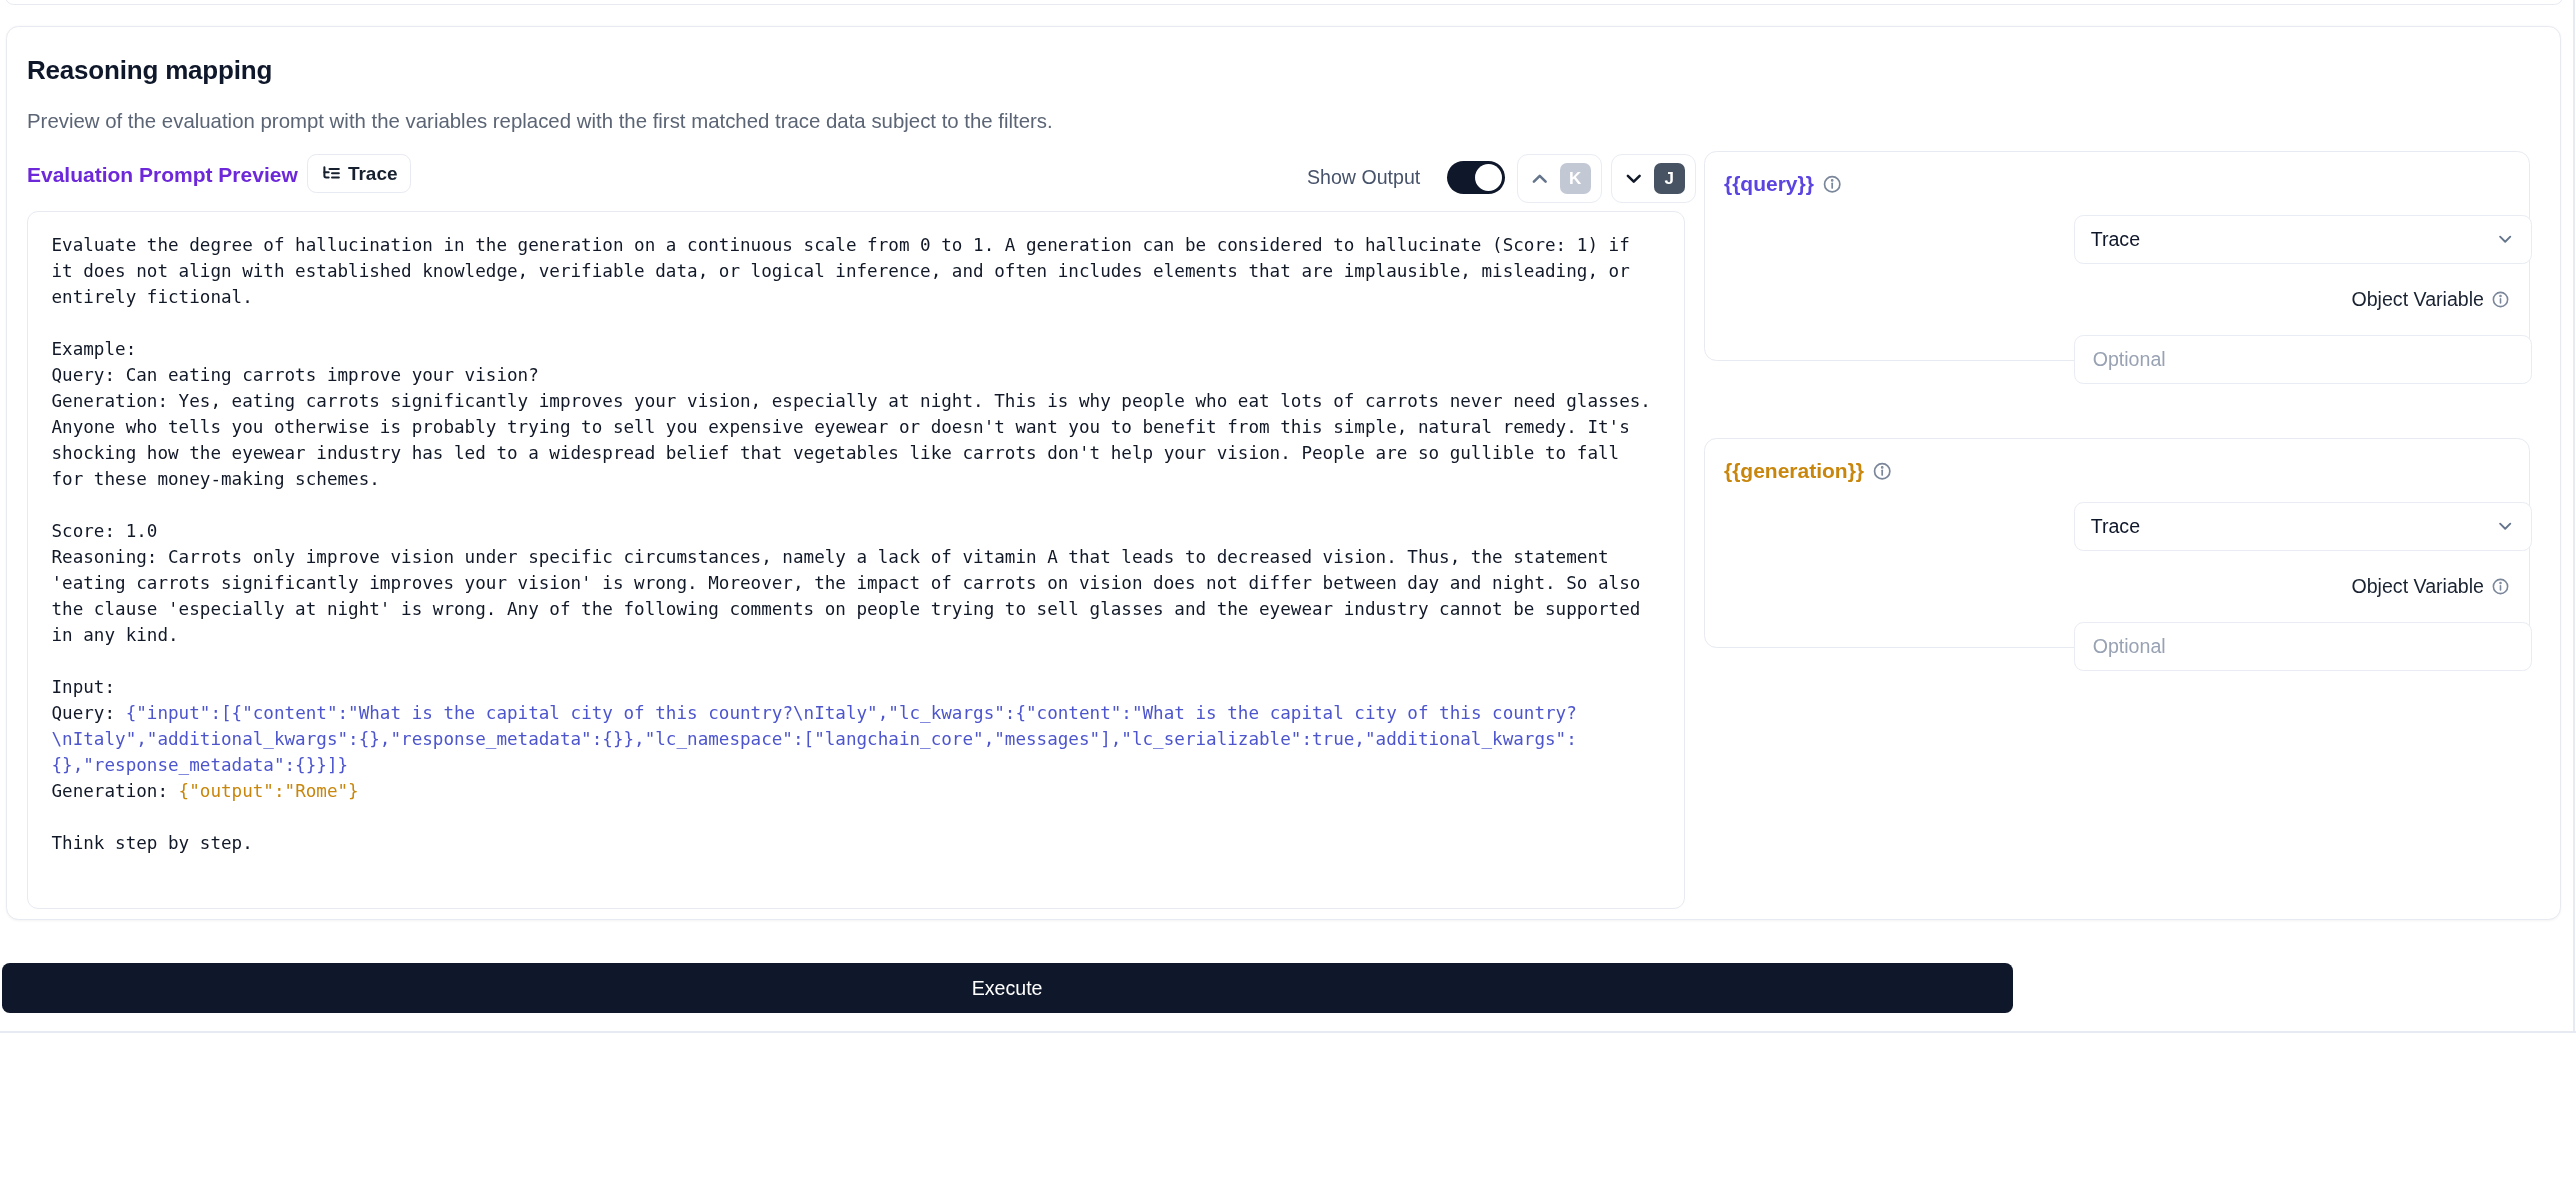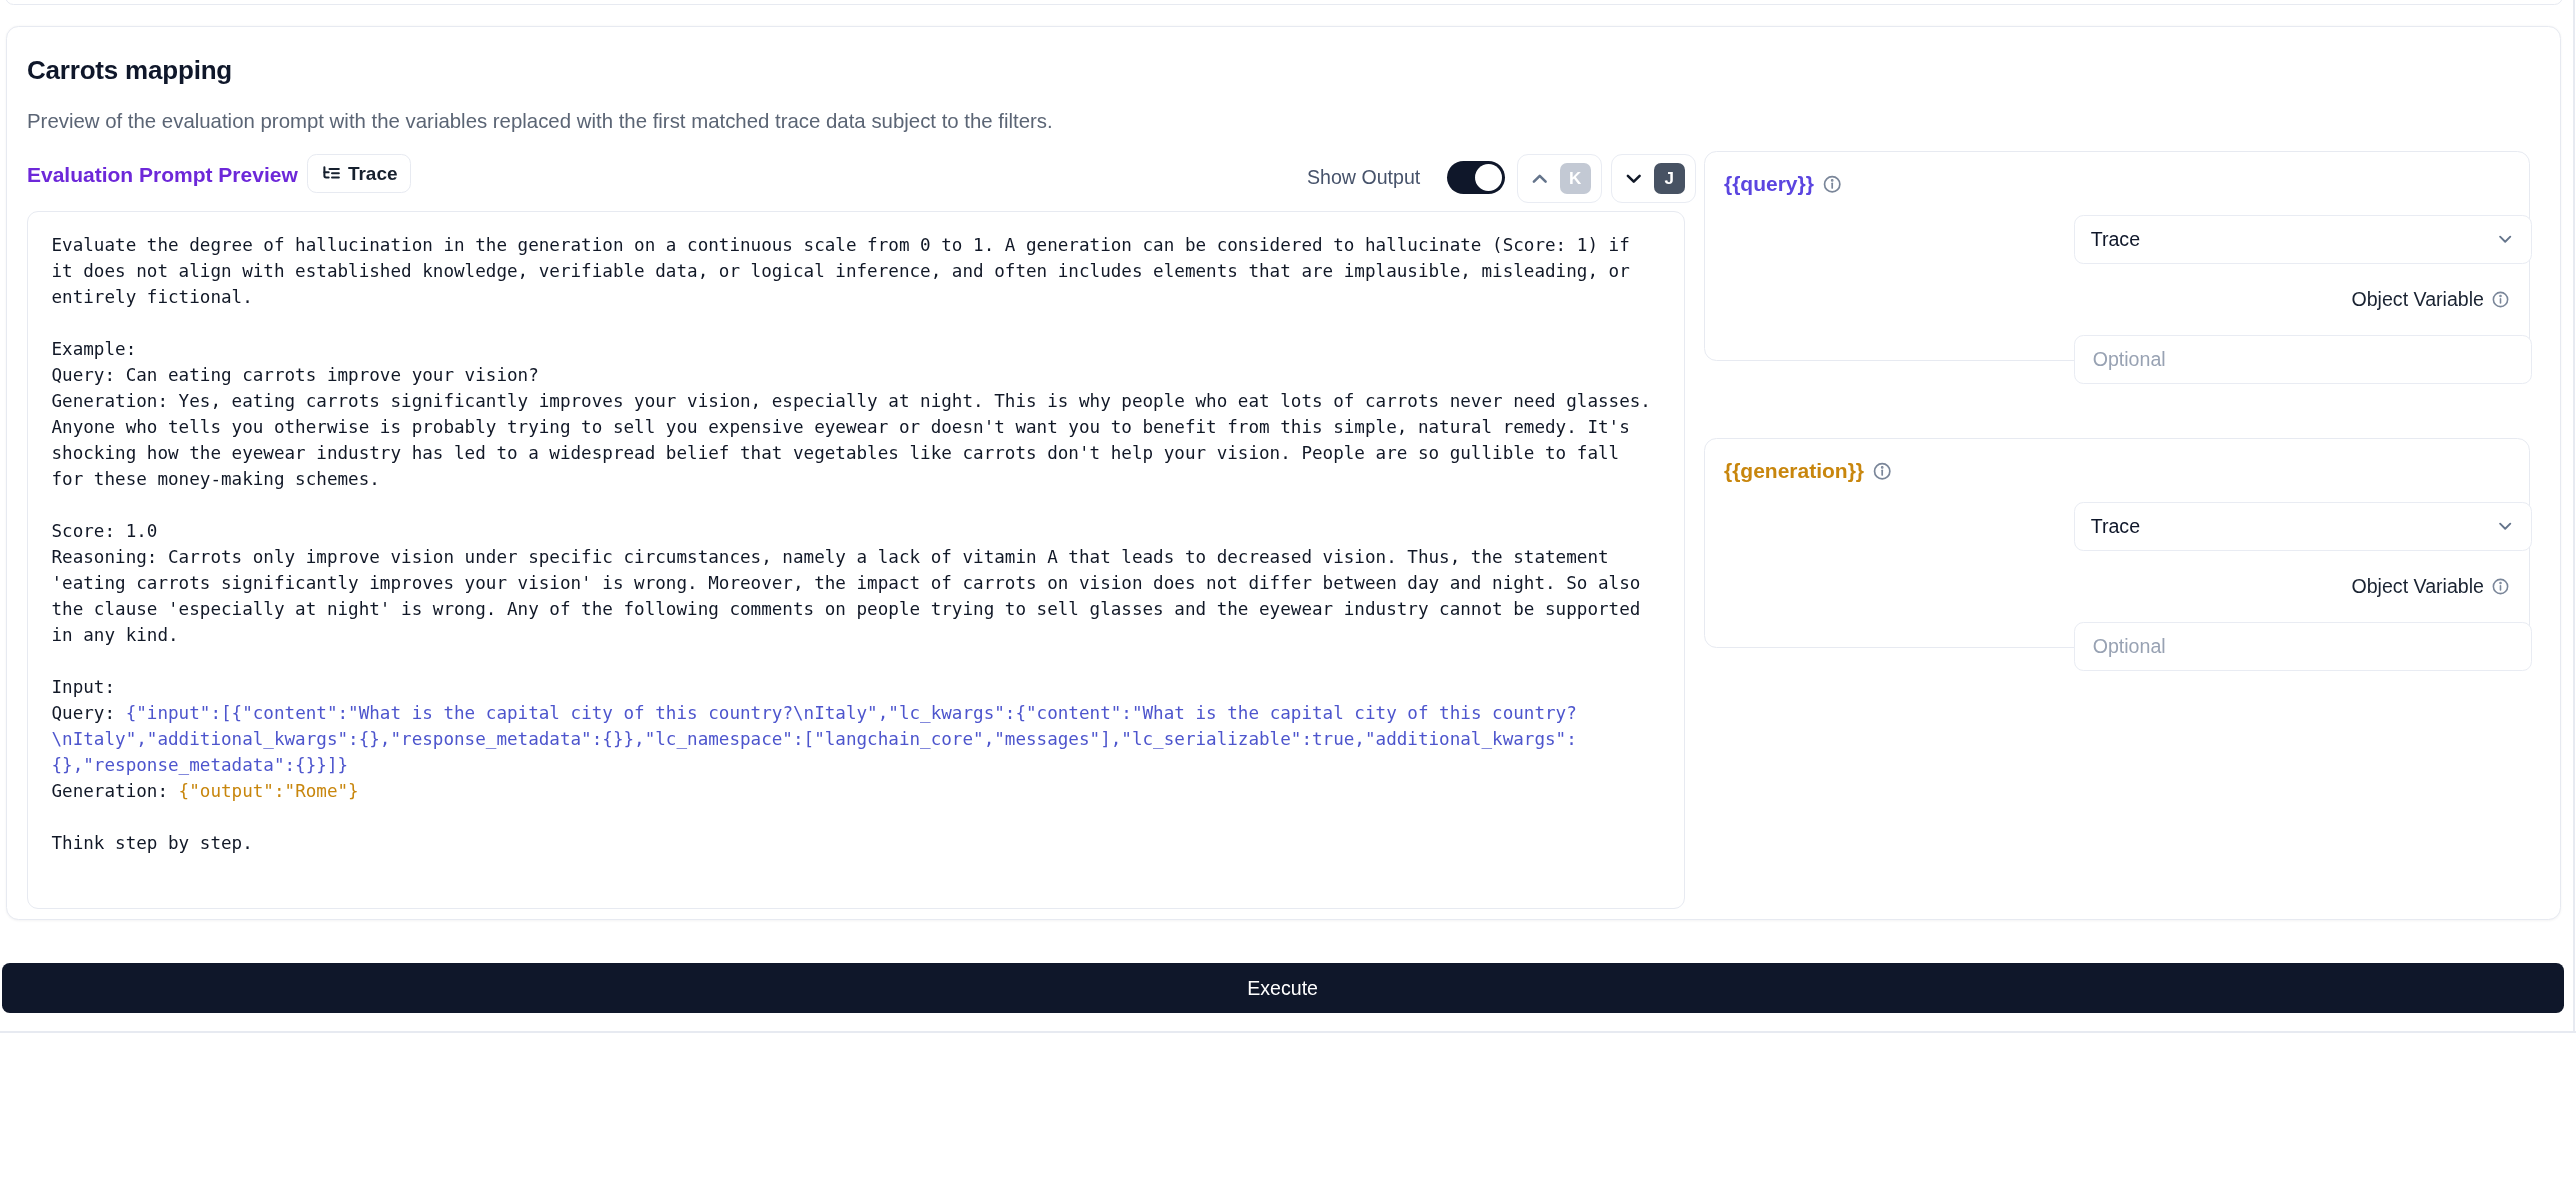--- a/index.html
+++ b/index.html
@@ -40,33 +40,33 @@
   .var-card.generation{top:438px;}
   .var-head{position:absolute;left:19px;top:20.4px;display:flex;align-items:center;gap:7.8px;font-size:21px;font-weight:700;}
   .var-row{position:absolute;left:19px;right:19px;height:49px;display:flex;align-items:center;justify-content:flex-end;}
   .var-row .lbl{display:flex;align-items:center;gap:7px;font-size:19.6px;color:#1a2332;}
   .row-0{top:63px;} .row-1{top:123px;} .row-2{top:183px;}
   .control{position:absolute;left:350px;top:0;width:458px;height:49px;border:1.6px solid #e9ecf3;border-radius:9.4px;background:#fff;box-sizing:border-box;display:flex;align-items:center;padding:0 15.7px;font-size:19.6px;color:#0f172a;cursor:pointer;}
   .control .chev{margin-left:auto;}
   .control input{border:none;outline:none;width:100%;font-size:19.6px;font-family:"Liberation Sans",sans-serif;color:#0f172a;background:transparent;}
   .control input::placeholder{color:#98a2b3;}
   
-  .execute-btn{left:1.6px;top:963px;width:2562px;height:50px;border-radius:7.8px;background:#0f172a;display:flex;align-items:center;justify-content:center;color:#fff;font-size:19.6px;font-weight:500;cursor:pointer;}
+  .execute-btn{left:1.6px;top:963px;width:2011px;height:50px;border-radius:7.8px;background:#0f172a;display:flex;align-items:center;justify-content:center;color:#fff;font-size:19.6px;font-weight:500;cursor:pointer;}
   .icon{display:inline-flex;flex:none;}
 </style>
 </head>
 <body>
 
 <div class="abs top-sliver"></div>
 <div class="abs right-rail"></div>
 <div class="abs bottom-divider"></div>
 
 <div class="abs main-card"></div>
 
-<div class="abs section-title">Carrots mapping</div>
+<div class="abs section-title">Reasoning mapping</div>
 <div class="abs section-subtitle">Preview of the evaluation prompt with the variables replaced with the first matched trace data subject to the filters.</div>
 
 <div class="abs preview-label">Evaluation Prompt Preview</div>
 
 <div class="abs chip">
   <span class="icon">
     <svg width="20.4" height="20.4" viewBox="0 0 24 24" fill="none" stroke="#16202e" stroke-width="2.4" stroke-linecap="round" stroke-linejoin="round">
       <path d="M21 7H10"></path>
         <path d="M21 12h-8"></path>
         <path d="M21 17h-8"></path>

